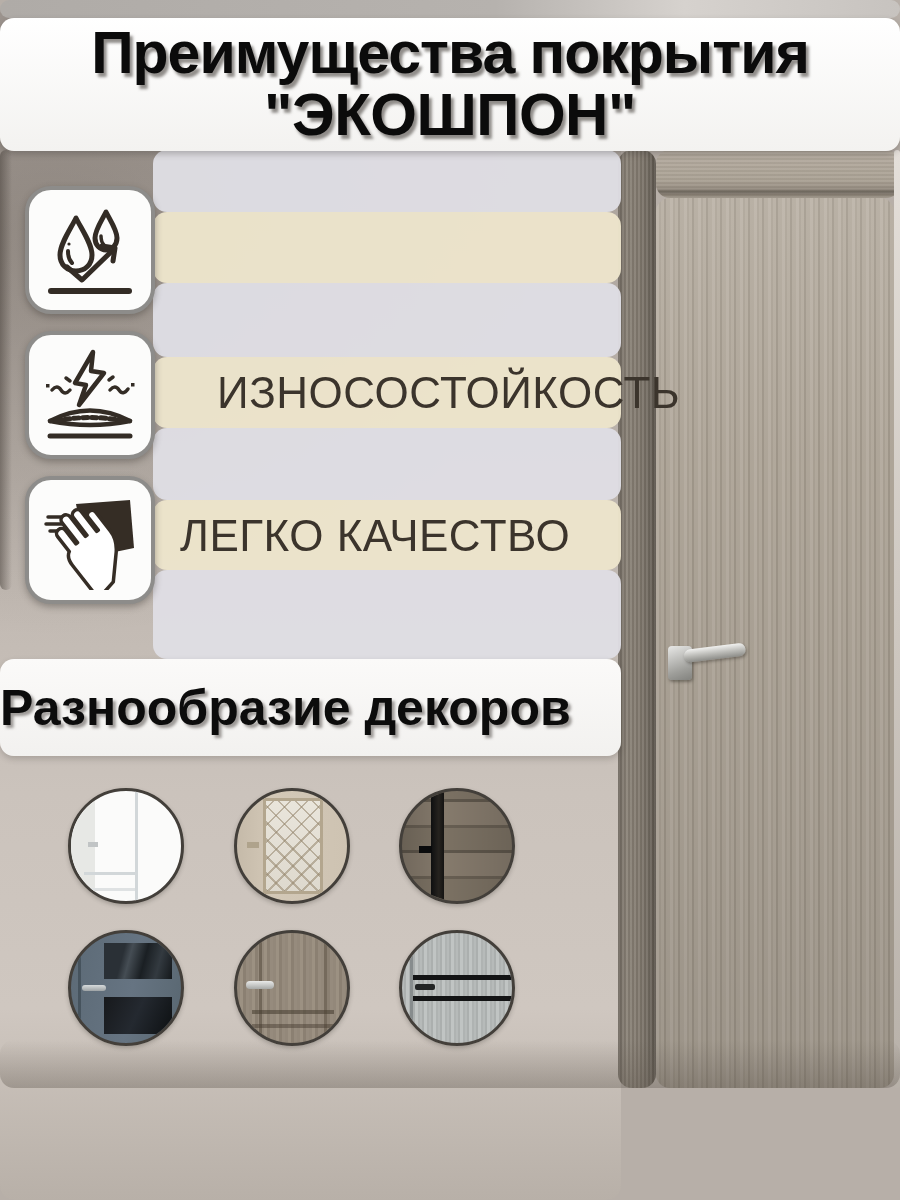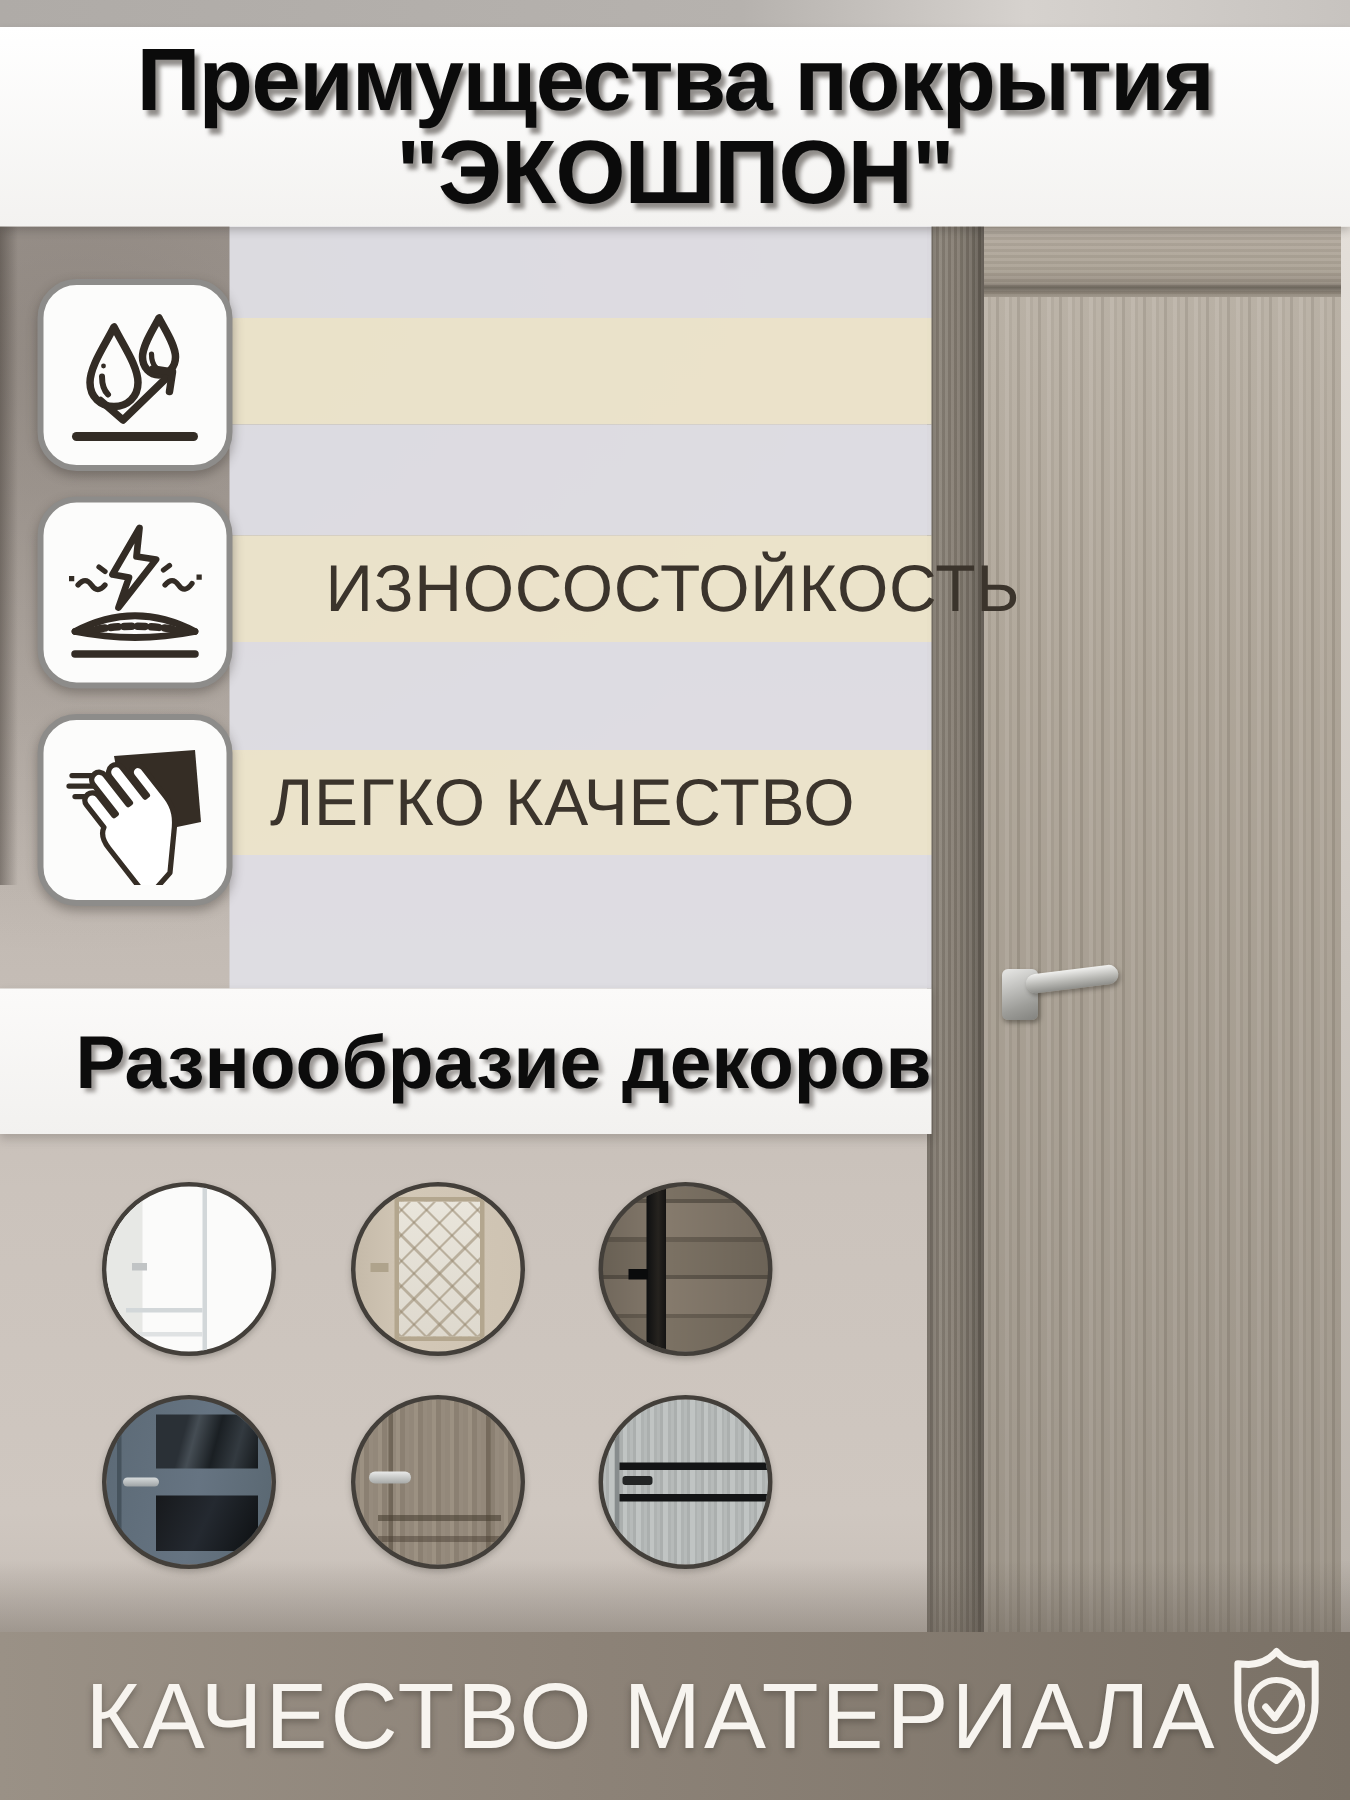--- a/index.html
+++ b/index.html
@@ -1,21 +1,21 @@
 <!DOCTYPE html>
 <html><head>
 <meta charset="utf-8">
 <style>
   html,body{margin:0;padding:0;background:#888;}
   .canvas{
     position:relative;width:900px;height:1200px;overflow:hidden;
     font-family:"Liberation Sans","DejaVu Sans",sans-serif;
     background:#b7afa8;
   }
-  .abs{position:absolute;}
+  .abs{position:absolute;border-radius:14px;}
 
   
   .wall-left{
     left:0;top:0;width:621px;height:1200px;
     background:
       radial-gradient(130% 55% at 8% 20%, rgba(80,72,66,.32), rgba(80,72,66,0) 60%),
       linear-gradient(180deg,#a69e98 0%,#aea69f 18%,#bdb5ae 42%,#cbc3bc 66%,#cfc7c0 84%,#b8b0a8 100%);
   }
   .wall-left-edge{
     left:0;top:150px;width:12px;height:440px;
@@ -94,21 +94,21 @@
     font-weight:bold;color:#0b0b0b;line-height:1.04;white-space:nowrap;
     text-shadow:3px 4px 3px rgba(108,104,100,.75);
   }
   .title-line.l1{font-size:59px;letter-spacing:-1px;}
   .title-line.l2{font-size:60px;letter-spacing:-.5px;}
 
   .heading-band{
     left:0;top:659px;width:621px;height:97px;z-index:5;
     background:linear-gradient(180deg,#fbfaf9,#f2f1ef);
     box-shadow:0 3px 6px rgba(50,46,42,.22);
-    display:flex;align-items:center;justify-content:flex-end;
+    display:flex;align-items:center;justify-content:flex-start;
   }
   .heading-text{
     font-size:50px;font-weight:bold;color:#0c0c0c;white-space:nowrap;
     text-shadow:3px 3px 3px rgba(96,92,88,.6);
   }
 
   .floor-shadow{
     left:0;top:1040px;width:900px;height:48px;z-index:5;
     background:linear-gradient(180deg,rgba(96,88,79,0),rgba(96,88,79,.38));
   }
@@ -297,24 +297,14 @@
     <div class="lever"></div>
   </div>
   <div class="abs circle c6 d6">
     <div class="edge"></div>
     <div class="slit1"></div>
     <div class="slit2"></div>
     <div class="lever"></div>
   </div>
 
   <div class="abs floor-shadow"></div>
-  <div class="abs footer-banner">
-    <div class="footer-text">КАЧЕСТВО МАТЕРИАЛА</div>
-    <span class="footer-shield">
-      <svg width="66" height="82" viewBox="0 0 64 78" fill="none" stroke="#f7f4ef" stroke-linecap="round" stroke-linejoin="round">
-        <path d="M32 4 C36 9 42 12 50 12.5 L57 12 L57 37 C57 56 45 67 32 74.5 C19 67 7 56 7 37 L7 12 L14 12.5 C22 12 28 9 32 4 Z" stroke-width="4.5"></path>
-        <circle cx="32" cy="39" r="16.5" stroke-width="4"></circle>
-        <path d="M25 40 L31 47 L42 31" stroke-width="4.5"></path>
-      </svg>
-    </span>
-  </div>
 
 </div>
 
 </body></html>

